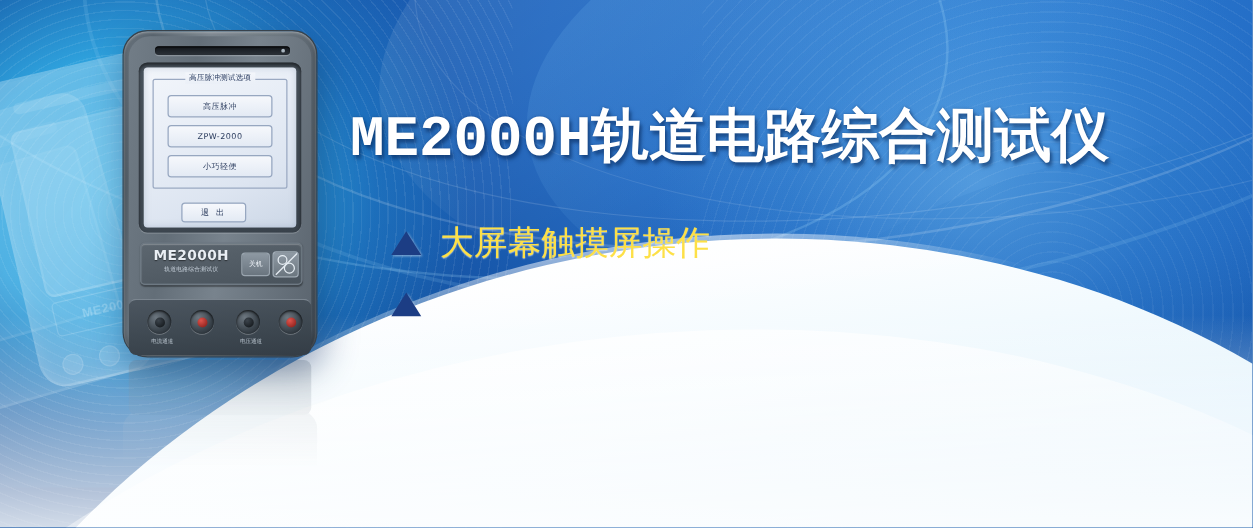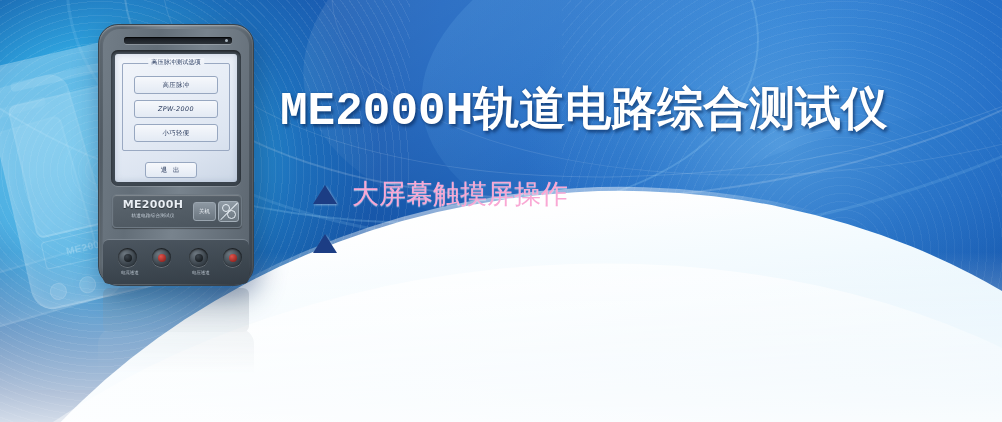--- a/index.html
+++ b/index.html
@@ -189,21 +189,21 @@
     font-family:"DejaVu Sans",sans-serif;
   }
   .scr-btn{
     position:absolute;left:11px;right:11px;height:16px;
     border:1px solid #97a7c0;border-radius:3px;
     background:linear-gradient(180deg,#f6f8fc,#e3eaf4);
     display:flex;align-items:center;justify-content:center;
     font-size:6.4px;color:#2b3c5e;letter-spacing:.4px;
     font-family:"DejaVu Sans",sans-serif;
   }
-  .b1{top:12px;} .b2{top:36px;font-style:italic;} .b3{top:60px;}
+  .b1{top:12px;} .b2{top:36px;} .b3{top:60px;}
   .scr-exit{
     position:absolute;left:30px;right:40px;top:108px;height:14px;
     border:1px solid #97a7c0;border-radius:3px;
     background:linear-gradient(180deg,#f6f8fc,#e3eaf4);
     display:flex;align-items:center;justify-content:center;
     font-size:6.4px;color:#2b3c5e;letter-spacing:2px;
     font-family:Liberation Sans, sans-serif;
   }
   .brand-panel{
     position:absolute;left:14px;top:170px;width:128px;height:32px;border-radius:4px;
@@ -294,21 +294,21 @@
     display:flex;align-items:center;margin-bottom:22px;
     white-space:nowrap;
   }
   .tri{
     width:0;height:0;margin-right:15px;flex:0 0 auto;
     border-left:12px solid transparent;border-right:12px solid transparent;
     border-bottom:19px solid #1c3d84;
     filter:drop-shadow(1px 1px 1px rgba(255,255,255,.45));
   }
   .btext{
-    font-size:27px;color:#f9a8d4;font-weight:normal;
+    font-size:27px;color:#fde047;font-weight:normal;
     font-family:"DejaVu Sans",sans-serif;
     text-shadow:0 1px 1px rgba(255,255,255,.55);
   }
 </style>
 </head>
 <body>
 
 <div class="banner">
 
   <div class="bg-base"></div>

